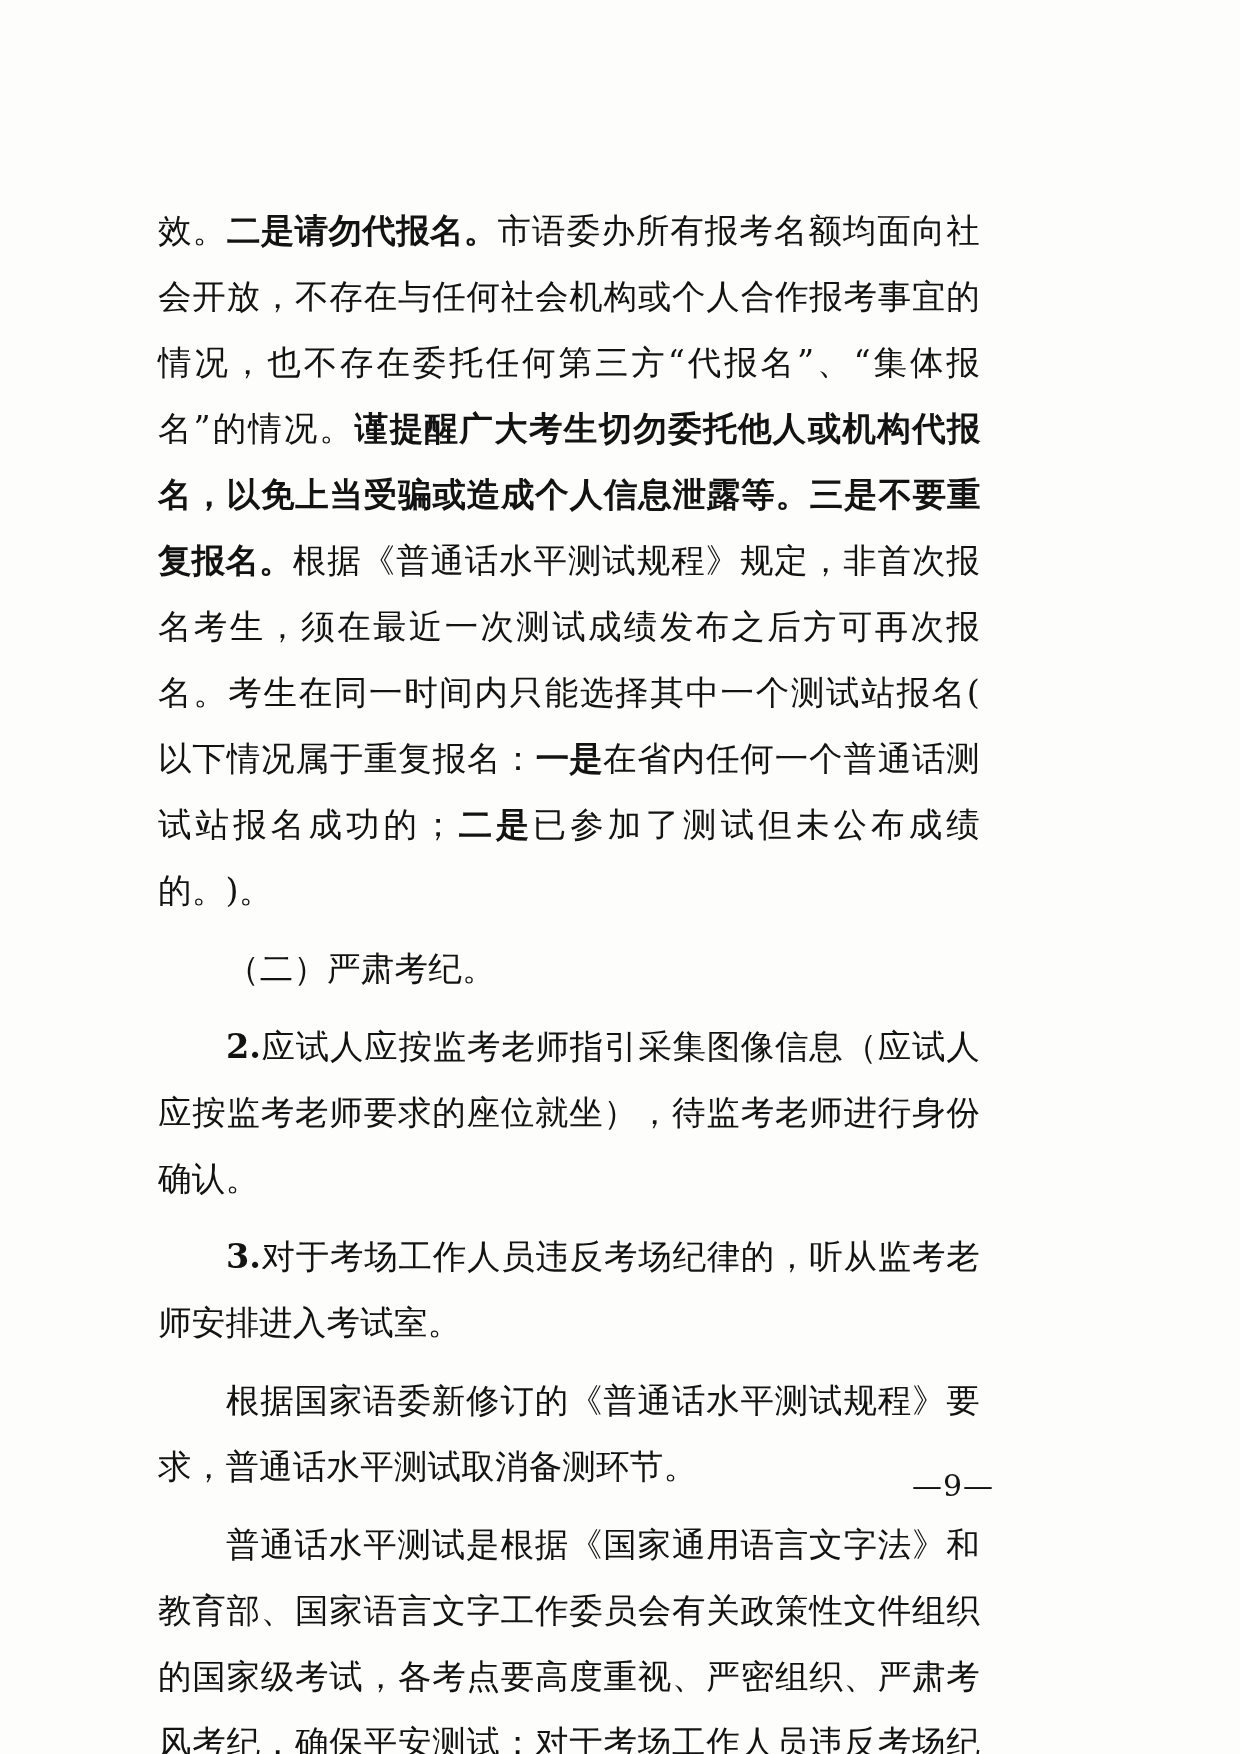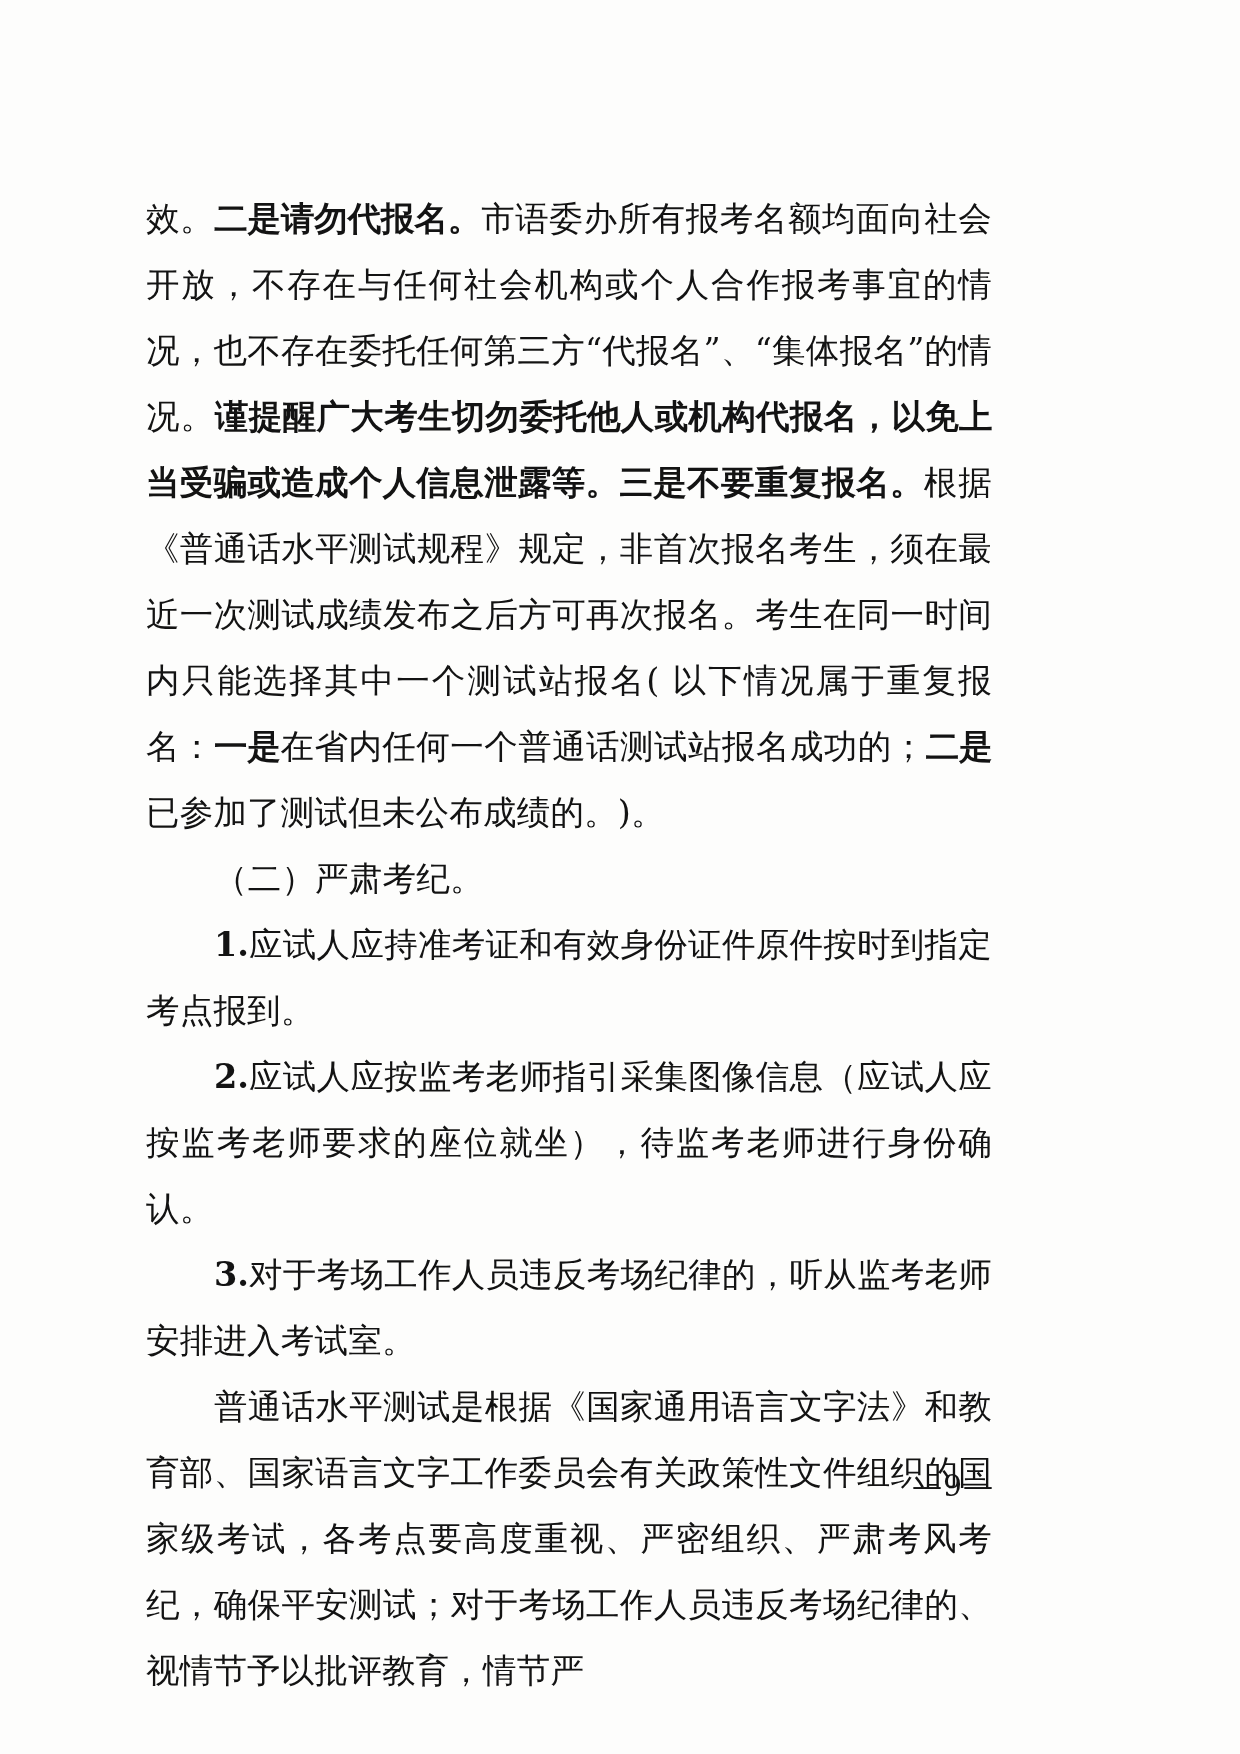--- a/index.html
+++ b/index.html
@@ -27,21 +27,21 @@
 
   
   .content {
     position: absolute;
     left: 146px;
     top: 186px;
     width: 846px;
   }
 
   p.para {
-    margin: 0;
+    margin: 12px;
     font-size: 33.5px;
     line-height: 66px;
     letter-spacing: 0.2px;
     text-align: justify;
     text-justify: inter-character;
     text-align-last: left;
     color: #131313;
     font-weight: 400;
   }
 
@@ -81,23 +81,23 @@
 </style>
 </head>
 <body>
 
 <div class="page">
 
   <div class="content">
     <div id="paragraph-container">
         <p class="para"><span>效。</span><span class="b">二是请勿代报名。</span><span>市语委办所有报考名额均面向社会开放，不存在与任何社会机构或个人合作报考事宜的情况，也不存在委托任何第三方“代报名”、“集体报名”的情况。</span><span class="b">谨提醒广大考生切勿委托他人或机构代报名，以免上当受骗或造成个人信息泄露等。</span><span class="b">三是不要重复报名。</span><span>根据《普通话水平测试规程》规定，非首次报名考生，须在最近一次测试成绩发布之后方可再次报名。考生在同一时间内只能选择其中一个测试站报名( 以下情况属于重复报名：</span><span class="b">一是</span><span>在省内任何一个普通话测试站报名成功的；</span><span class="b">二是</span><span>已参加了测试但未公布成绩的。)。</span></p>
         <p class="para indent"><span>（二）严肃考纪。</span></p>
-        <p class="para indent"><span class="num">1.</span><span>应试人应持准考证和有效身份证件原件按时到指定考点报到。</span></p>
         <p class="para indent"><span class="num">2.</span><span>应试人应按监考老师指引采集图像信息（应试人应按监考老师要求的座位就坐），待监考老师进行身份确认。</span></p>
         <p class="para indent"><span class="num">3.</span><span>对于考场工作人员违反考场纪律的，听从监考老师安排进入考试室。</span></p>
+        <p class="para indent"><span>根据国家语委新修订的《普通话水平测试规程》要求，普通话水平测试取消备测环节。</span></p>
         <p class="para indent"><span>普通话水平测试是根据《国家通用语言文字法》和教育部、国家语言文字工作委员会有关政策性文件组织的国家级考试，各考点要高度重视、严密组织、严肃考风考纪，确保平安测试；对于考场工作人员违反考场纪律的、视情节予以批评教育，情节严</span></p>
       </div>
   </div>
 
   <div class="footer">
     <span class="page-number">—9—</span>
   </div>
 
 </div>
 

